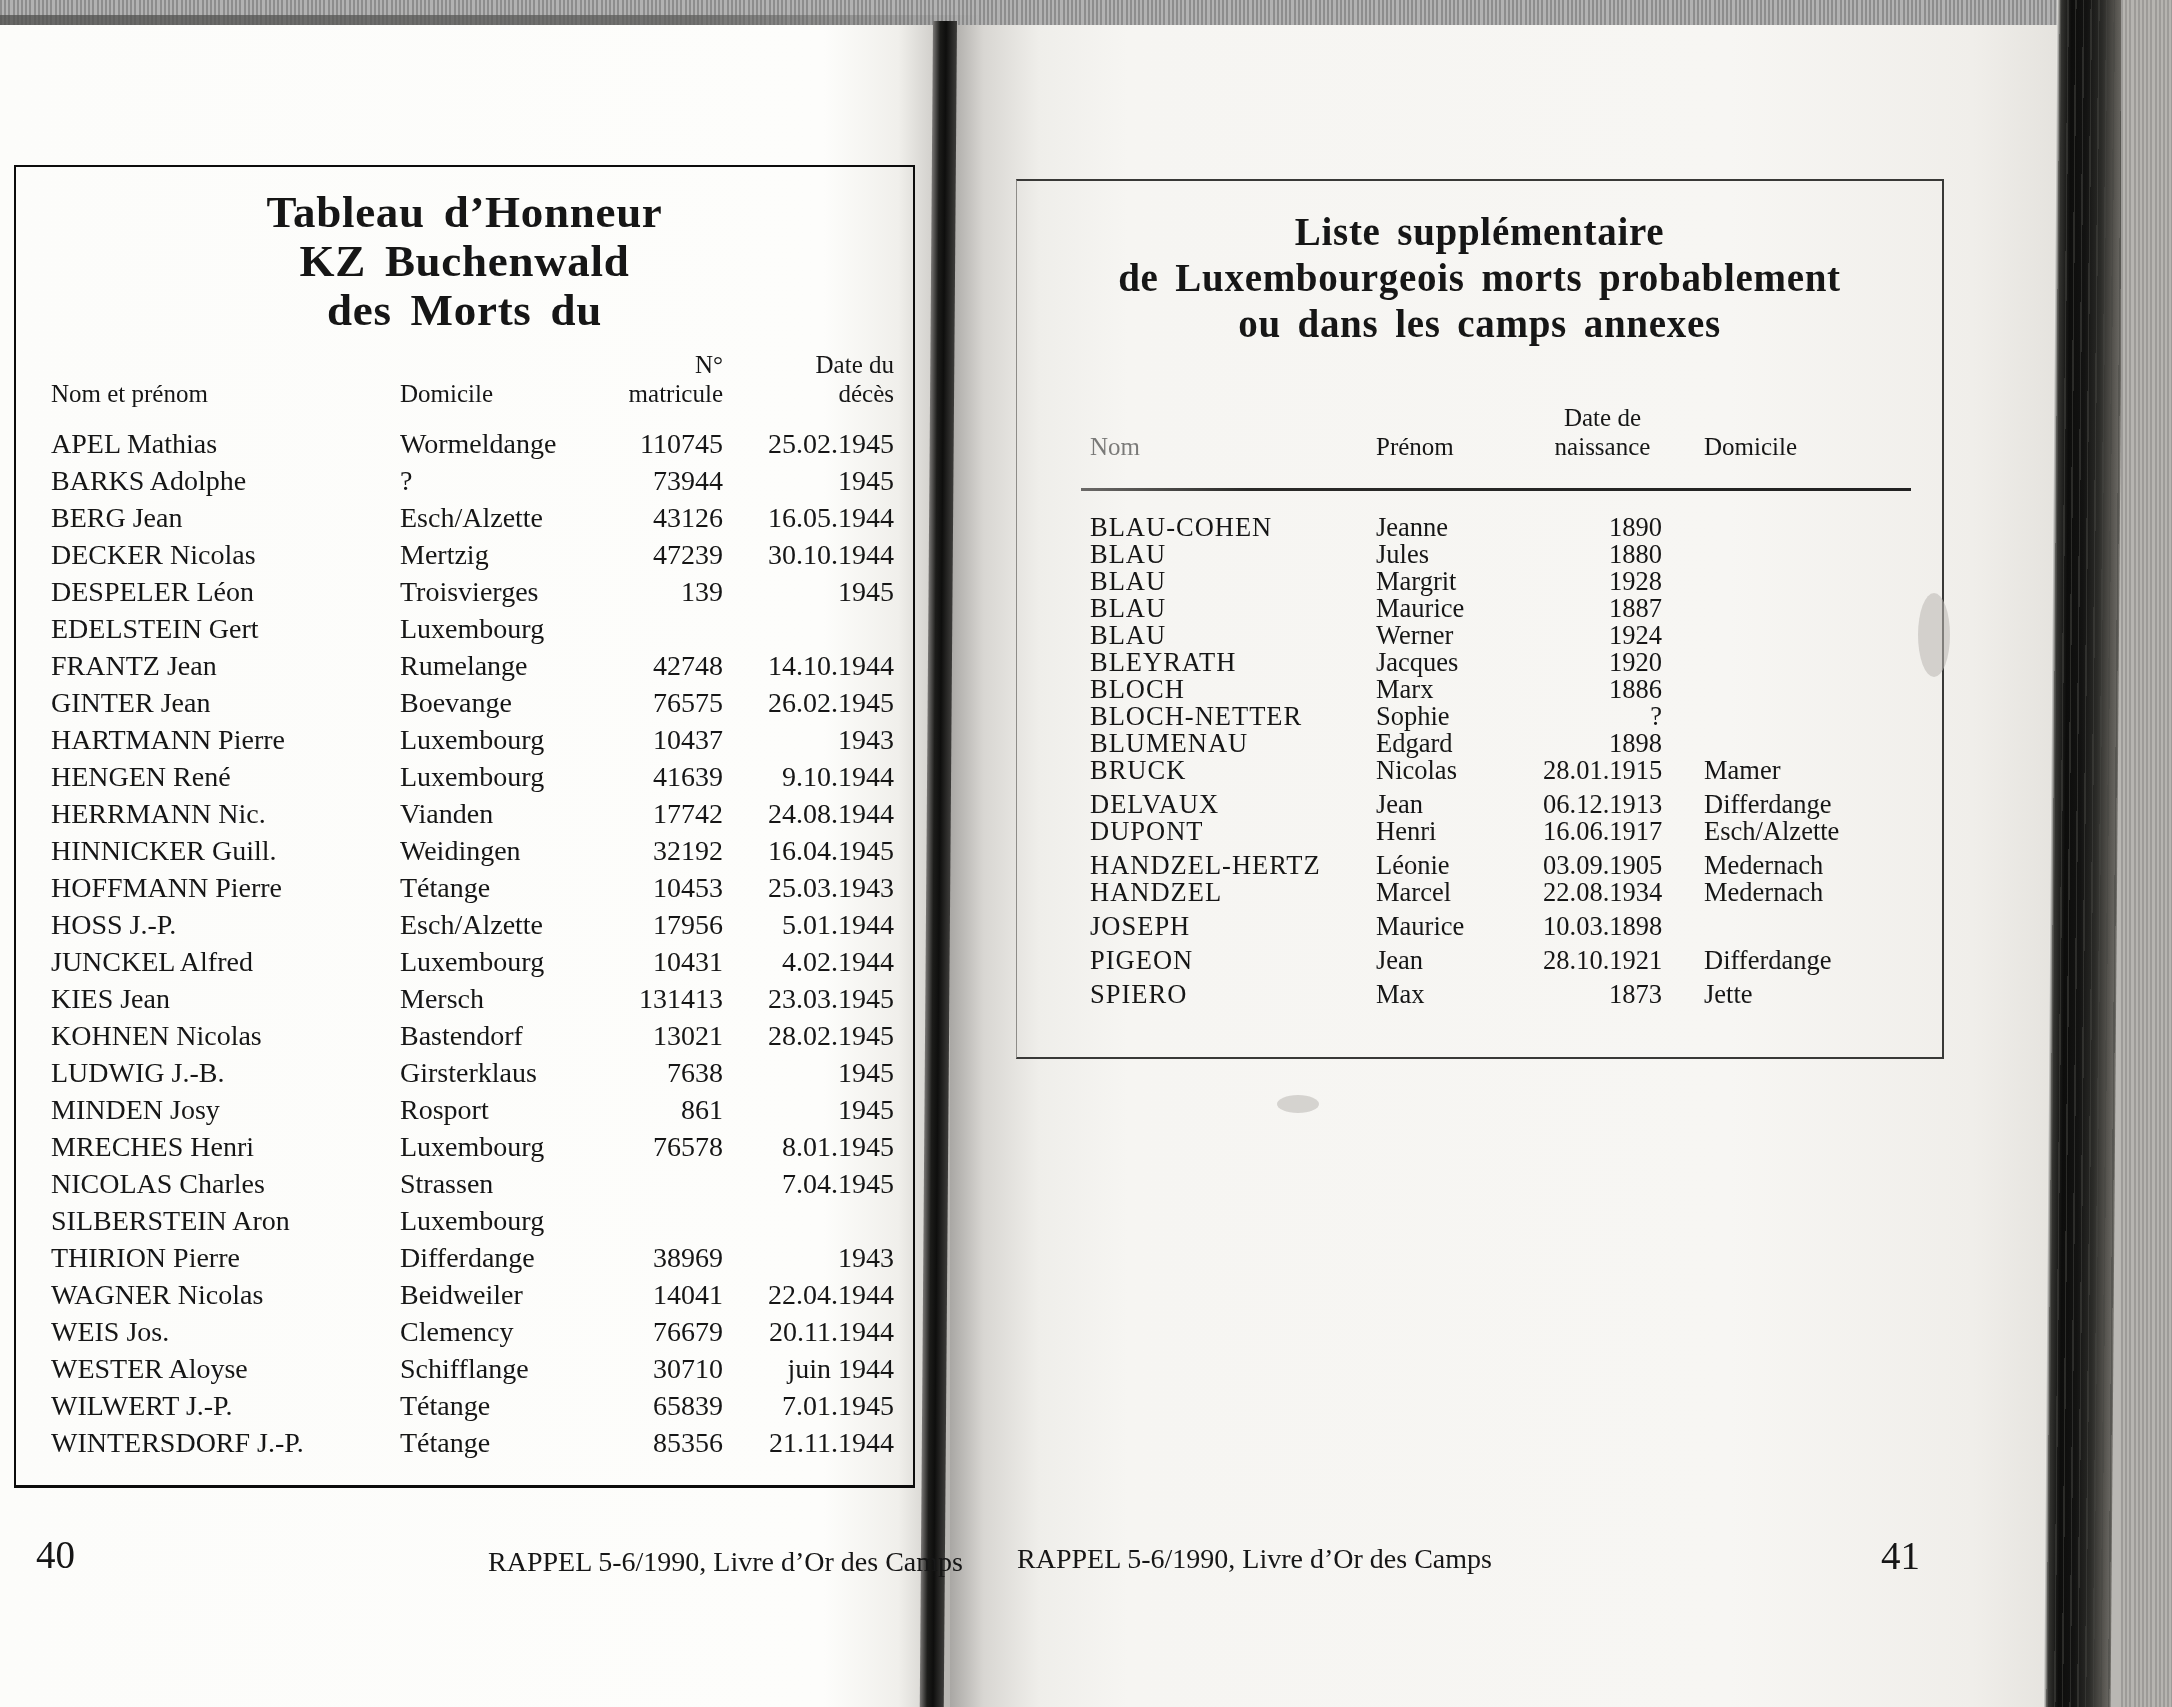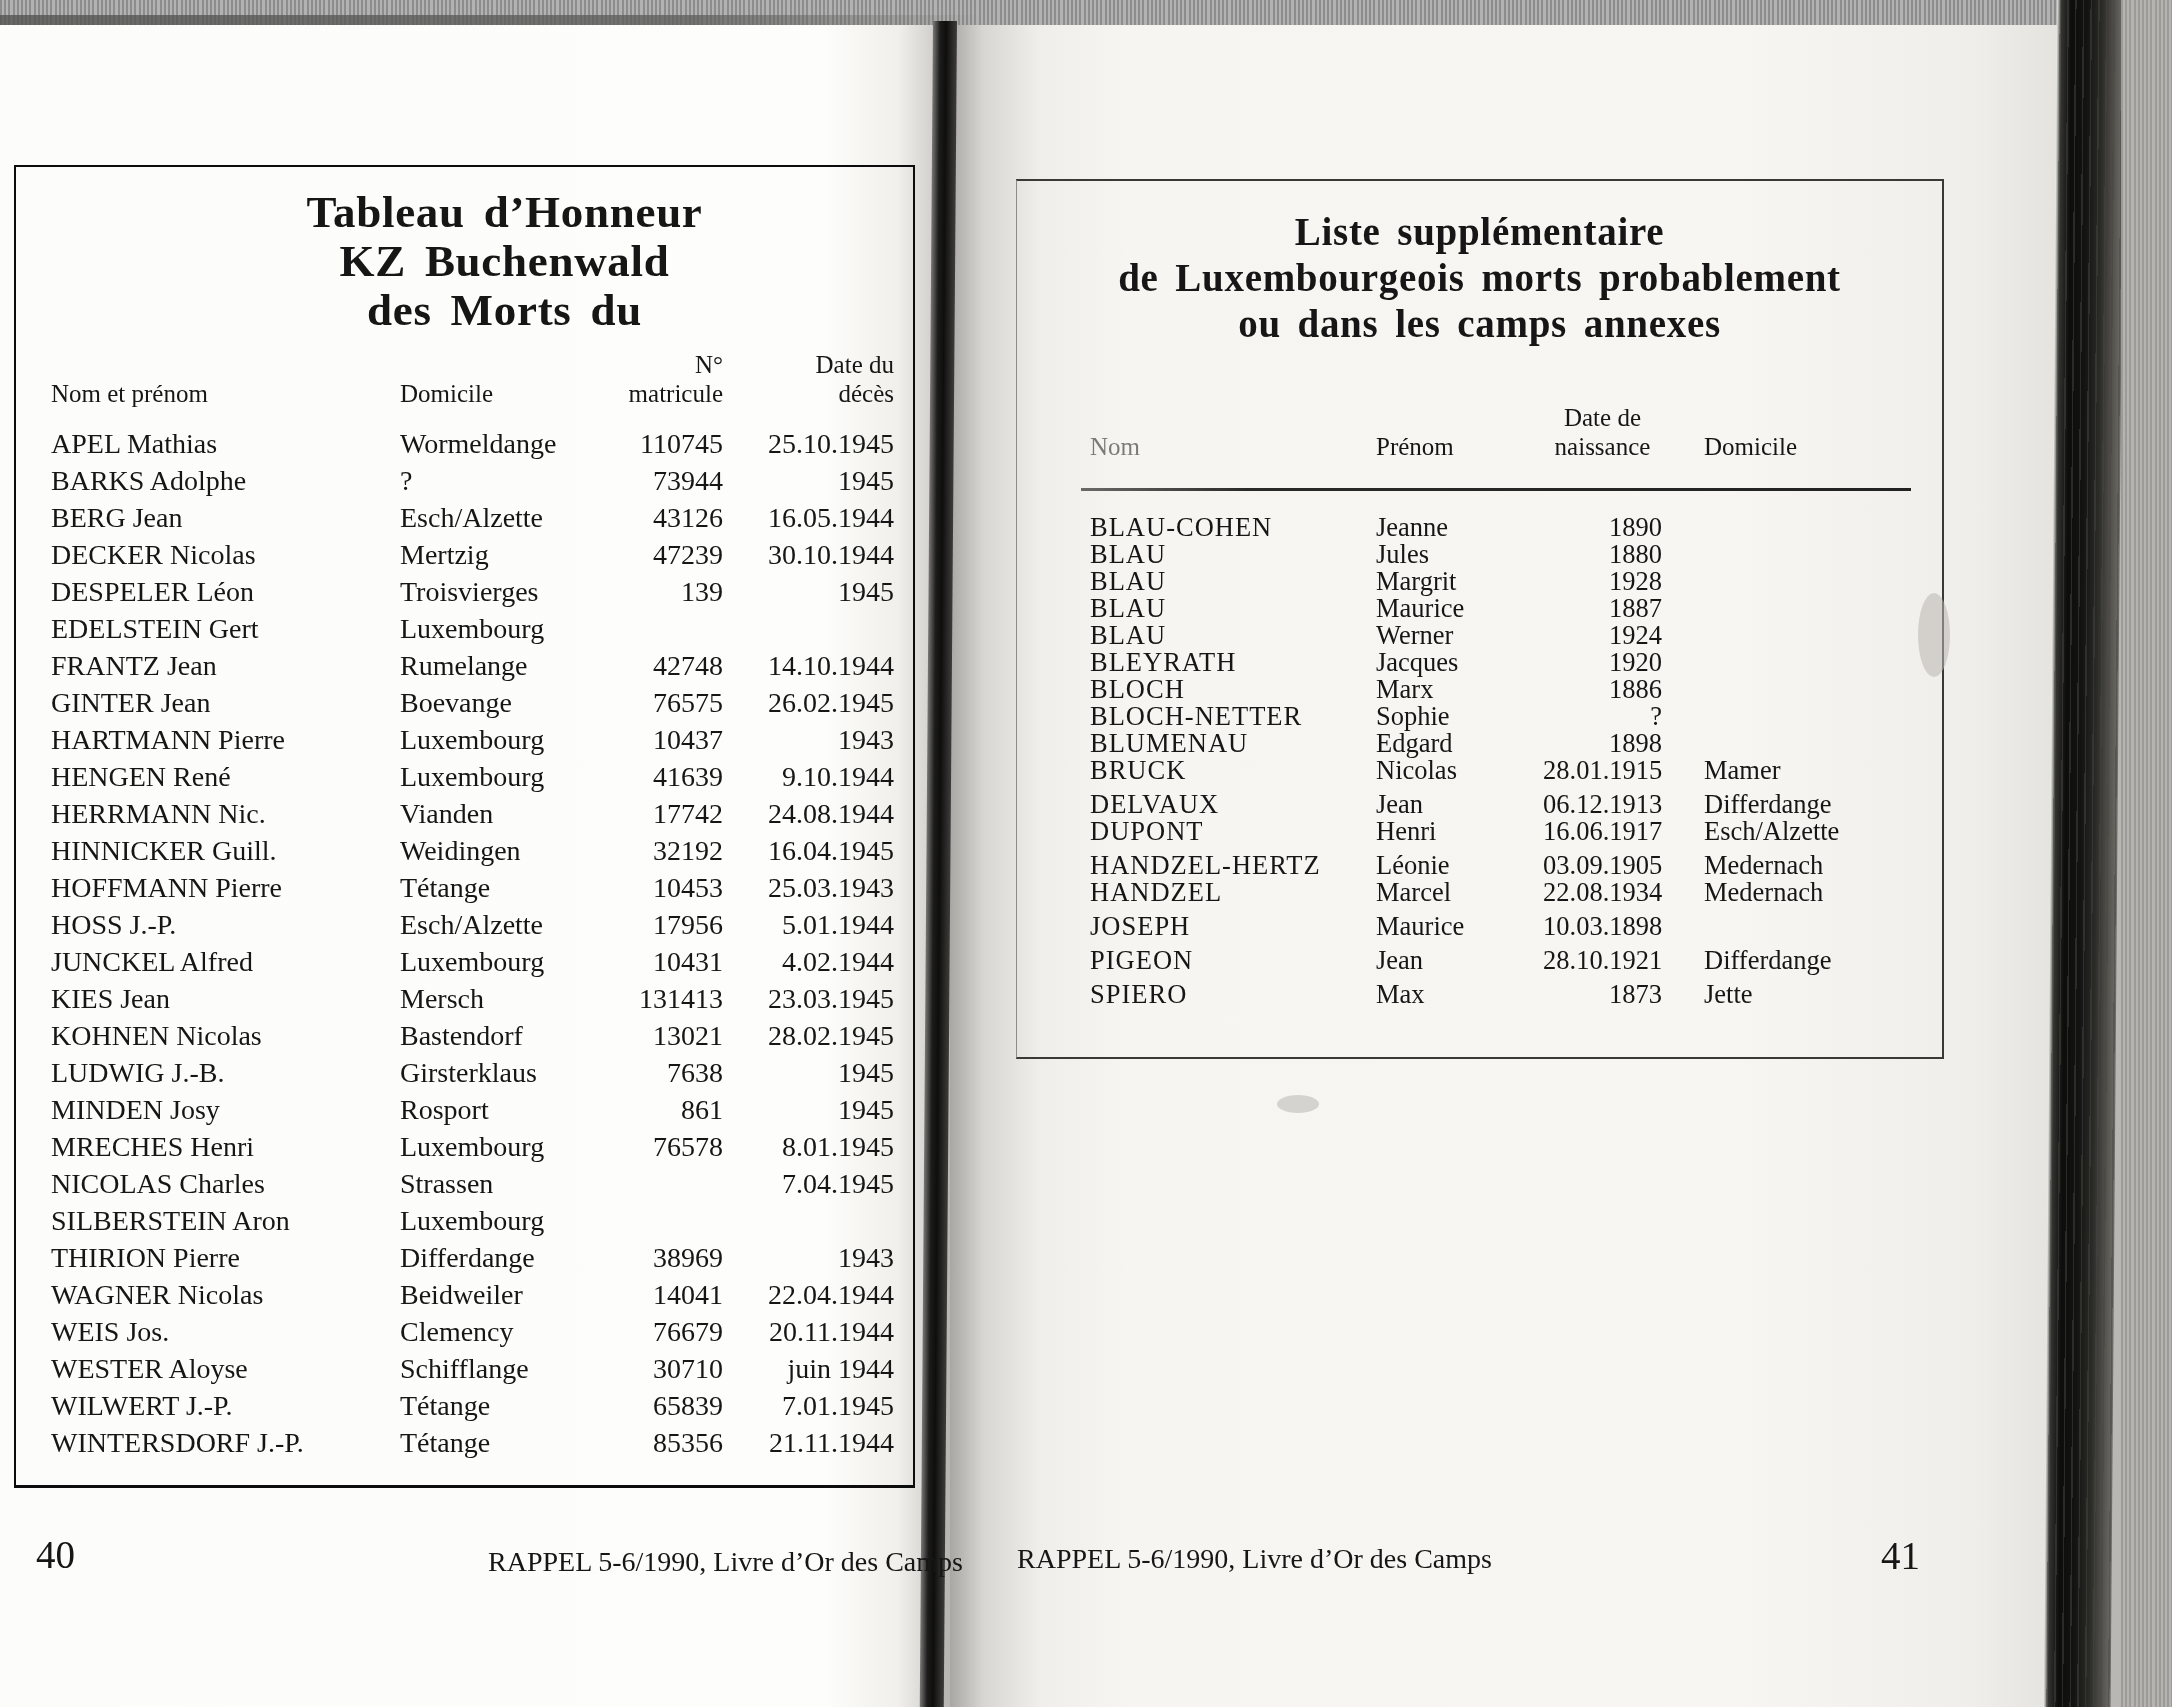--- a/index.html
+++ b/index.html
@@ -48,21 +48,21 @@
     left:14px;top:165px;width:897px;height:1318px;
     border:2.8px solid #0c0c0c;border-bottom-width:3.5px;
   }
   .frame.right{
     left:1016px;top:179px;width:925px;height:876px;
     border:2.1px solid #393937;border-left:1.4px solid #8e8c88;
   }
   
   .lp-title{
     position:absolute;left:0;top:21px;width:100%;text-align:center;
-    font-weight:bold;font-size:45px;line-height:49px;letter-spacing:0.7px;word-spacing:7px;margin-left:40px;
+    font-weight:bold;font-size:45px;line-height:49px;letter-spacing:0.7px;word-spacing:7px;
   }
   .lp-head{
     position:absolute;left:35px;top:183px;width:843px;
     display:grid;grid-template-columns:349px 216px 107px 171px;align-items:end;
     font-size:25px;line-height:29px;
   }
   .lp-rows{position:absolute;left:35px;top:258px;width:843px;}
   .lp-rows .trow{display:grid;grid-template-columns:349px 216px 107px 171px;}
   .lp-rows .cell{line-height:37px;font-size:28px;white-space:nowrap;}
   .col-right{text-align:right;}
@@ -132,21 +132,21 @@
         <span>Date du</span><br>
         <span>décès</span>
       </span>
     </div>
 
     <div class="lp-rows">
         <div class="trow">
           <span class="cell c-name">APEL Mathias</span>
           <span class="cell c-dom-l">Wormeldange</span>
           <span class="cell col-right">110745</span>
-          <span class="cell col-right">25.10.1945</span>
+          <span class="cell col-right">25.02.1945</span>
         </div>
         <div class="trow">
           <span class="cell c-name">BARKS Adolphe</span>
           <span class="cell c-dom-l">?</span>
           <span class="cell col-right">73944</span>
           <span class="cell col-right">1945</span>
         </div>
         <div class="trow">
           <span class="cell c-name">BERG Jean</span>
           <span class="cell c-dom-l">Esch/Alzette</span>

